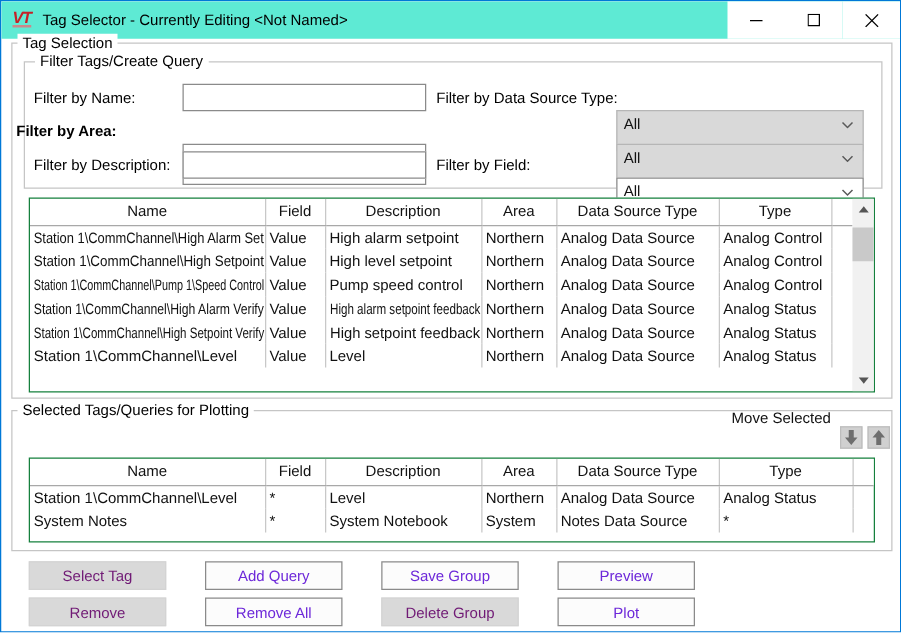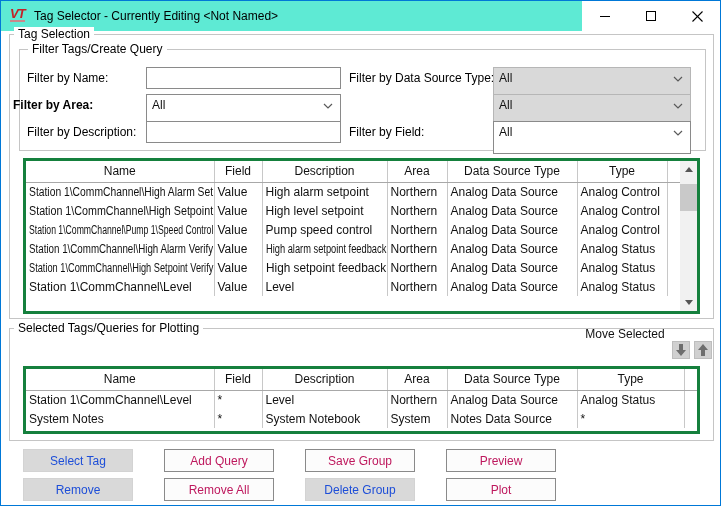--- a/index.html
+++ b/index.html
@@ -15,47 +15,47 @@
   .winbtn { position:absolute; top:0; width:46px; height:30px; display:flex; align-items:center; justify-content:center; background:#fff; }
   .winbtn.min { left:581px; } .winbtn.max { left:627px; } .winbtn.close { left:673px; }
 
   
   .groupbox { position:absolute; border:1px solid #c5c5c5; background:transparent; }
   .groupbox-label { position:absolute; top:-8px; background:#fff; padding:0 4px; font-size:12px; color:#000; white-space:nowrap; line-height:14px; }
 
   
   .flabel { position:absolute; height:22px; line-height:22px; white-space:nowrap; color:#000; }
   .tinput { position:absolute; height:22px; border:1px solid #8a8a8a; background:#fff; font-family:inherit; font-size:12px; padding:0 4px; outline:none; }
-  .combo { position:absolute; height:33px; border:1px solid #8a8a8a; background:#fff; line-height:20px; padding-left:5px; }
+  .combo { position:absolute; height:33px; border:1px solid #8a8a8a; background:#fff; line-height:20px; padding-left:5px;margin-top:21px; }
   .combo.gray { background:#d9d9d9; border-color:#b6b6b6; }
   .combo .chev { position:absolute; right:7px; top:8px; }
 
   
-  .gridwrap { position:absolute; border:3px solid #15803d; background:#fff; overflow:hidden; }
+  .gridwrap { position:absolute; border:1px solid #15803d; background:#fff; overflow:hidden; }
   table.grid { border-collapse:collapse; table-layout:fixed; }
   table.grid th { font-weight:400; font-size:12px; height:21px; background:#fff; border-right:1px solid #c8c8c8; border-bottom:1px solid #a8a8a8; text-align:center; overflow:hidden; white-space:nowrap; padding:0 2px; }
   table.grid td { font-size:12px; height:19px; border-right:1px solid #c8c8c8; white-space:nowrap; overflow:hidden; padding:0 0 0 3px; }
   table.grid th.filler, table.grid td.filler { border-right:none; }
   .cell-text { display:inline-block; white-space:nowrap; }
 
   
   .vscroll { position:absolute; top:0; right:0; bottom:0; width:17px; background:#f1f1f1; }
   .sbtn { position:absolute; left:0; width:17px; height:17px; background:#f1f1f1; display:flex; align-items:center; justify-content:center; }
   .sbtn.up { top:0; } .sbtn.down { bottom:0; }
   .tri-up { width:0; height:0; border-left:4px solid transparent; border-right:4px solid transparent; border-bottom:5px solid #555; }
   .tri-down { width:0; height:0; border-left:4px solid transparent; border-right:4px solid transparent; border-top:5px solid #555; }
   .sthumb { position:absolute; left:0; top:23px; width:17px; height:27px; background:#c9c9c9; }
 
   
   .move-label { position:absolute; height:18px; line-height:18px; white-space:nowrap; }
   .move-btn { position:absolute; width:18px; height:18px; background:#d0d0d0; border:1px solid #bdbdbd; display:flex; align-items:center; justify-content:center; padding:0; }
 
   
-  .action-btn { position:absolute; width:110px; height:23px; background:#fcfcfc; border:1px solid #8a8a8a; font-family:inherit; font-size:12px; color:#be185d; text-align:center; line-height:20px; }
-  .action-btn.disabled { background:#d9d9d9; border-color:#d3d3d3; color:#1d4ed8; }
+  .action-btn { position:absolute; width:110px; height:23px; background:#fcfcfc; border:1px solid #8a8a8a; font-family:inherit; font-size:12px; color:#6d28d9; text-align:center; line-height:20px; }
+  .action-btn.disabled { background:#d9d9d9; border-color:#d3d3d3; color:#701a75; }
 </style>
 </head>
 <body>
 
 <div class="window">
 
   <div class="titlebar">
     <div class="logo">
       <span>VT</span>
       <span class="logo-bar"></span>

